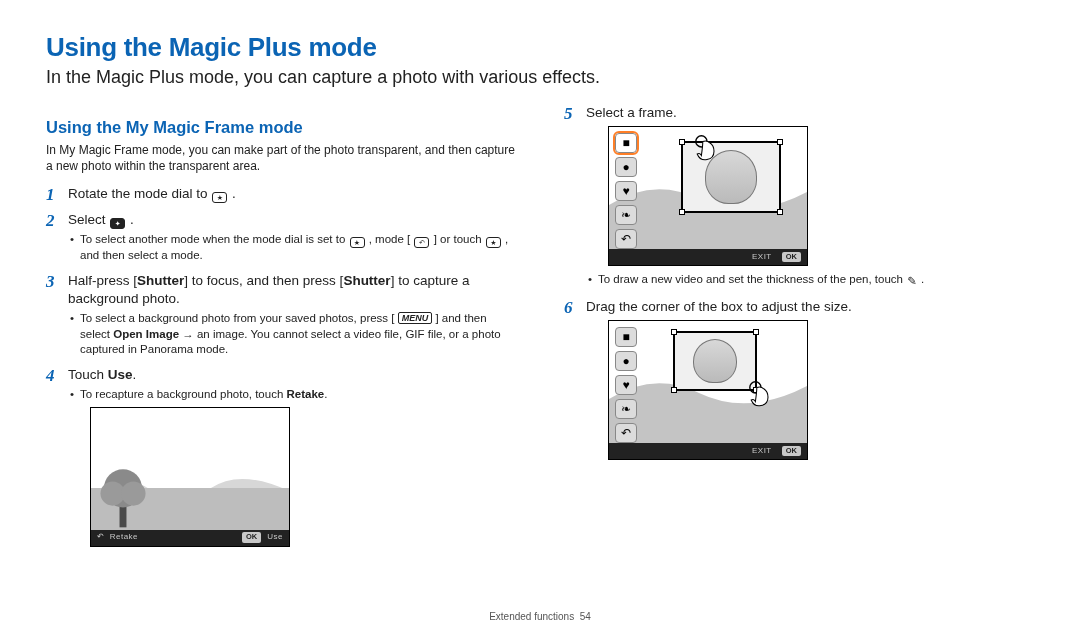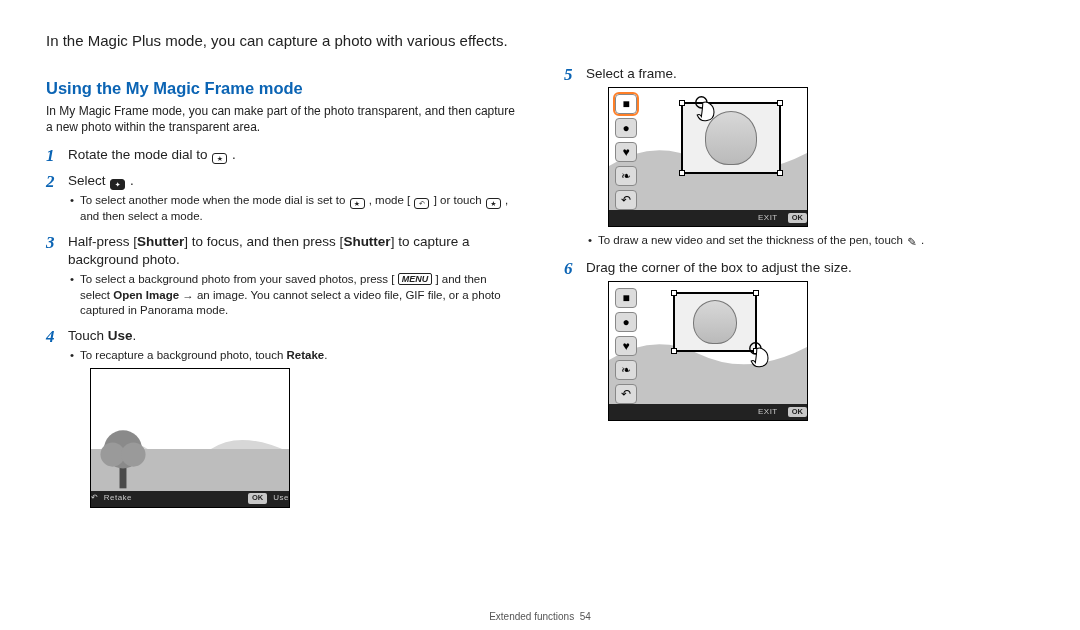--- a/index.html
+++ b/index.html
@@ -1,19 +1,19 @@
 <!DOCTYPE html>
 <html><head>
 <meta charset="utf-8">
 <style>
   * { box-sizing: border-box; margin: 0; padding: 0; }
   html, body { width: 1080px; height: 630px; font-family: "Segoe UI", Arial, sans-serif; background:#fff; color:#222; }
   .page { padding: 32px 46px 10px 46px; position:relative; height:100%; }
   h1.title { color:#0b64b4; font-size:26px; font-weight:700; letter-spacing:-0.3px; margin-bottom:4px; }
-  .intro { font-size:15px; margin-bottom:16px; }
+  .intro { font-size:18px; margin-bottom:16px; }
   .cols { display:flex; gap:48px; }
   .col { flex:1 1 50%; font-size:12.8px; line-height:1.35; }
   h2.sub { color:#0b64b4; font-size:16.5px; font-weight:700; margin-bottom:4px;margin-top:12px; }
   .subintro { font-size:12px; margin-bottom:10px; }
   ol.steps { list-style:none; counter-reset: st; }
   ol.steps > li { position:relative; padding-left:22px; margin-bottom:8px; font-size:13.5px; }
   .num { position:absolute; left:0; top:-1px; color:#0b64b4; font-style:italic; font-weight:600; font-size:17px; font-family: Georgia, "Times New Roman", serif; }
   ul.bul { list-style:none; margin-top:3px; }
   ul.bul > li { position:relative; padding-left:12px; font-size:11.5px; line-height:1.35; margin-bottom:2px; }
   ul.bul > li::before { content:"•"; position:absolute; left:2px; top:0; }
@@ -21,21 +21,21 @@
   .inline-icon { display:inline-flex; align-items:center; justify-content:center; vertical-align:-2px; margin:0 1px; }
   .icon-box { width:15px; height:11px; border:1.4px solid #222; border-radius:3px; background:#fff; display:inline-flex; align-items:center; justify-content:center; font-size:7px; }
   .icon-box.dark { background:#222; color:#fff; }
   .menu-label { border:1.2px solid #222; border-radius:2px; padding:0 3px; font-size:9px; font-weight:700; display:inline-flex; align-items:center; height:12px; vertical-align:1px;font-style:italic; }
 
   
   .screen { width:200px; height:140px; border:1.5px solid #000; margin-top:4px; margin-left:22px; background:#fff; position:relative; overflow:hidden; }
   .screen .sky { position:absolute; inset:0; background:#fff; }
   .screen .hills { position:absolute; left:0; right:0; bottom:16px; height:70px; }
   .screen .ground { position:absolute; left:0; right:0; bottom:16px; height:42px; background:#bdbdbd; }
-  .screen .statusbar { position:absolute; left:0; right:0; bottom:0; height:16px; background:#222; color:#c8c8c8; display:flex; align-items:center; font-size:8px; gap:6px; padding:0 0; }
+  .screen .statusbar { position:absolute; left:0; right:0; bottom:0; height:16px; background:#222; color:#c8c8c8; display:flex; align-items:center; font-size:8px; gap:6px; padding:0 6px; }
   .sb-btn { background:#c8c8c8; color:#222; border-radius:2px; padding:0 4px; font-weight:700; font-size:7.5px;text-align:center; }
 
   .col-right .screen { margin-left:22px; }
   .side-icons { position:absolute; left:6px; top:6px; display:flex; flex-direction:column; gap:4px; }
   .side-icons .ico { width:22px; height:20px; border:1px solid #888; border-radius:4px; background:#dcdcdc; display:flex; align-items:center; justify-content:center; font-size:12px; color:#000; }
   .side-icons .ico.sel { outline:2px solid #ff7f27; background:#fff; }
   .facebox { position:absolute; border:2px solid #000; background:#f0f0f0; display:flex; align-items:center; justify-content:center; }
   .facebox .face { width:55%; height:80%; border-radius:50% 50% 45% 45%; background:linear-gradient(#d8d8d8,#bababa); border:1px solid #777; }
   .facebox .handle { position:absolute; width:6px; height:6px; background:#fff; border:1.5px solid #000; }
   .facebox .h-tl{ left:-4px; top:-4px;} .facebox .h-tr{ right:-4px; top:-4px;}
@@ -46,20 +46,21 @@
   .statusbar.right { justify-content:flex-end; gap:10px; }
 
   .footer { position:absolute; bottom:8px; left:0; right:0; text-align:center; font-size:10px; color:#555; }
 
   
 </style>
 </head>
 <body>
 
 <div class="page">
+  <h1 class="title">Using the Magic Plus mode</h1>
   <p class="intro">In the Magic Plus mode, you can capture a photo with various effects.</p>
 
   <div class="cols">
 
     <div class="col">
       <h2 class="sub">Using the My Magic Frame mode</h2>
       <p class="subintro">In My Magic Frame mode, you can make part of the photo transparent, and then capture a new photo within the transparent area.</p>
 
       <ol class="steps">
         <li>

